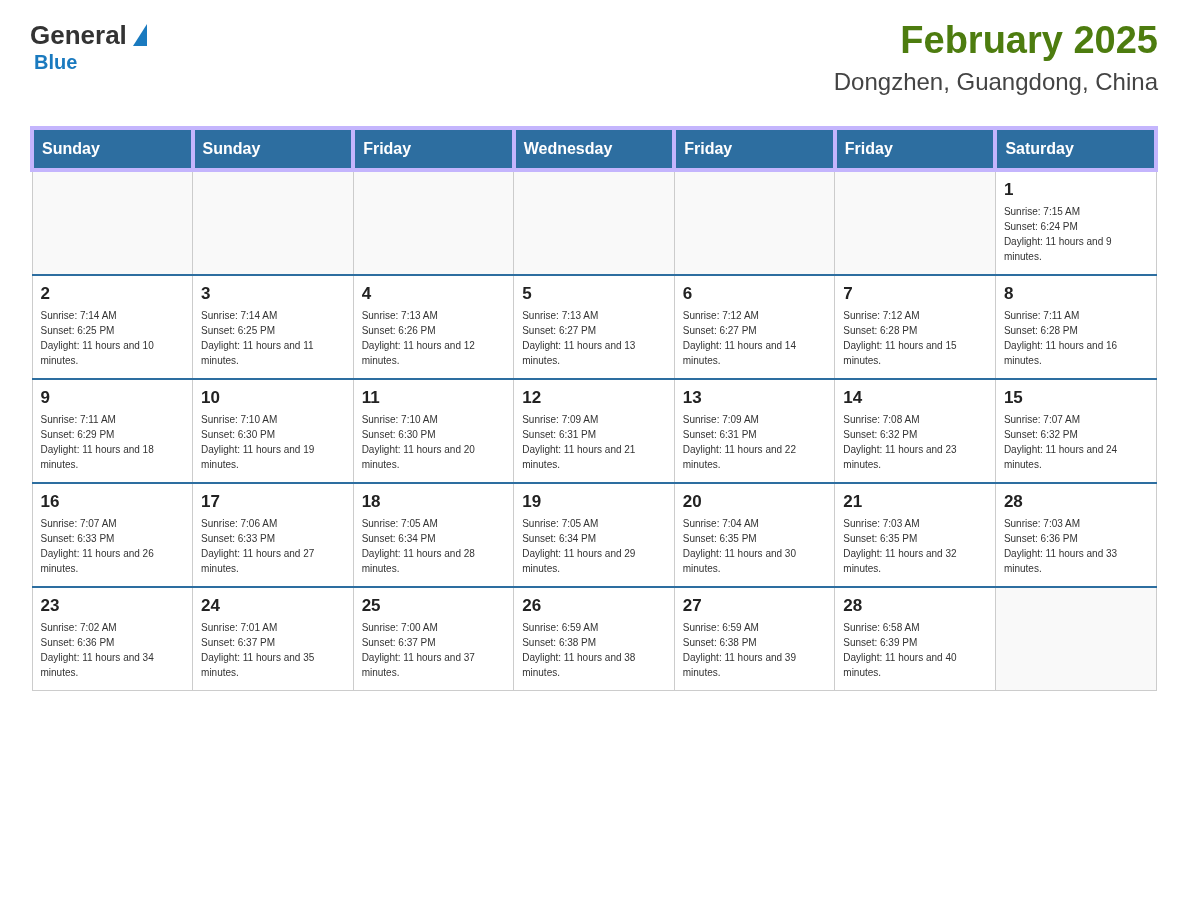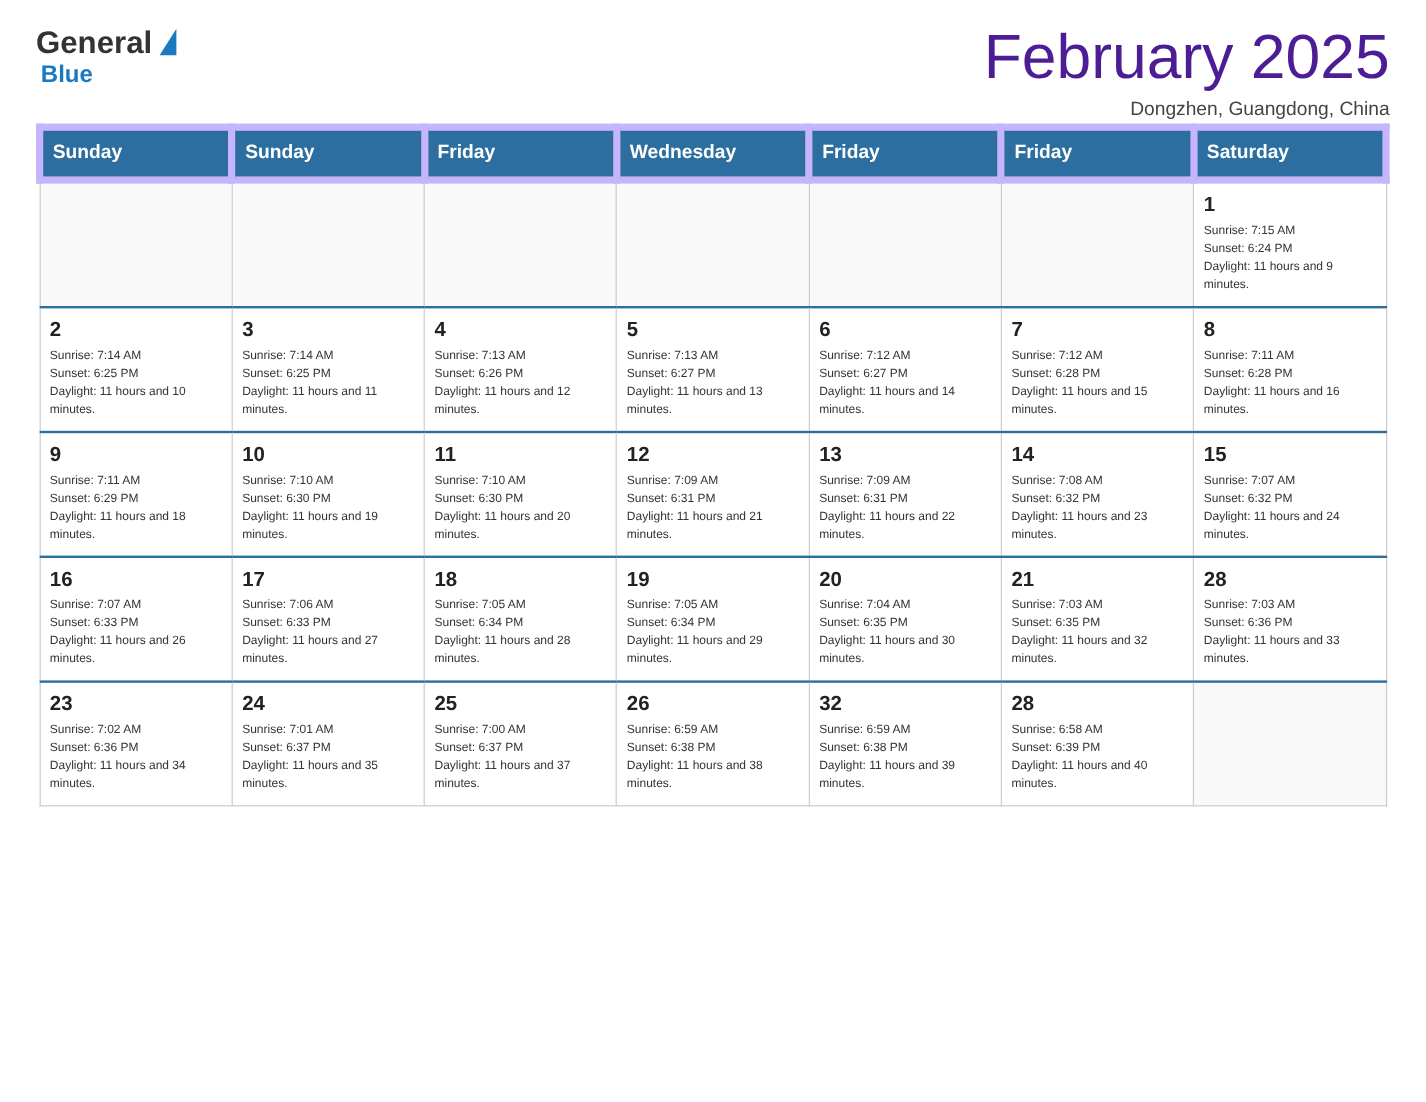--- a/index.html
+++ b/index.html
@@ -7,21 +7,21 @@
       font-family: Arial, sans-serif;
       background: #fff;
       width: 1188px;
       min-height: 918px;
       padding: 20px 30px;
     }
     .header {
       display: flex;
       justify-content: space-between;
       align-items: flex-start;
-      margin-bottom: 2px;
+      margin-bottom: 30px;
     }
     .logo-text-general {
       font-size: 26px;
       font-weight: bold;
       color: #333;
     }
     .logo-triangle {
       width: 0;
       height: 0;
       border-left: 14px solid transparent;
@@ -41,43 +41,43 @@
       align-items: center;
     }
     .logo-wrapper {
       display: flex;
       flex-direction: column;
     }
     .title-block {
       text-align: right;
     }
     .calendar-title {
-      font-size: 52px;
-      font-weight: normal;
-      color: #4c1d95;
+      font-size: 38px;
+      font-weight: bold;
+      color: #4d7c0f;
       line-height: 1.1;
     }
     .calendar-subtitle {
-      font-size: 16px;
+      font-size: 24px;
       color: #444;
       margin-top: 6px;
     }
     .calendar {
       width: 100%;
       border-collapse: collapse;
       border: 1px solid #aaa;
     }
     .calendar th {
       background-color: #2d6ea0;
       color: #fff;
       font-size: 16px;
       font-weight: bold;
       padding: 10px 8px;
       text-align: left;
-      border: 6px solid #c4b5fd;
+      border: 4px solid #c4b5fd;
     }
     .calendar td {
       vertical-align: top;
       padding: 8px 8px 10px 8px;
       border: 1px solid #ccc;
       width: calc(100% / 7);
       min-height: 100px;
     }
     .calendar tr td {
       border-top: 2px solid #2d6ea0;
@@ -246,21 +246,21 @@
         </td>
         <td>
           <div class="day-number">25</div>
           <div class="day-info">Sunrise: 7:00 AM<br>Sunset: 6:37 PM<br>Daylight: 11 hours and 37 minutes.</div>
         </td>
         <td>
           <div class="day-number">26</div>
           <div class="day-info">Sunrise: 6:59 AM<br>Sunset: 6:38 PM<br>Daylight: 11 hours and 38 minutes.</div>
         </td>
         <td>
-          <div class="day-number">32</div>
+          <div class="day-number">27</div>
           <div class="day-info">Sunrise: 6:59 AM<br>Sunset: 6:38 PM<br>Daylight: 11 hours and 39 minutes.</div>
         </td>
         <td>
           <div class="day-number">28</div>
           <div class="day-info">Sunrise: 6:58 AM<br>Sunset: 6:39 PM<br>Daylight: 11 hours and 40 minutes.</div>
         </td>
         <td class="empty-cell"></td>
       </tr>
     </tbody>
 </table>

